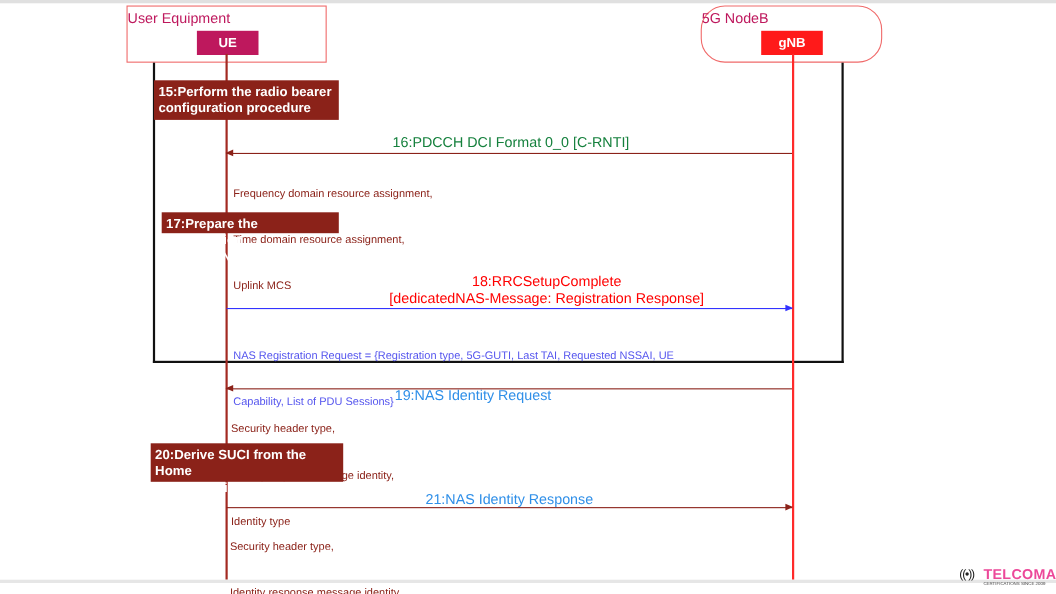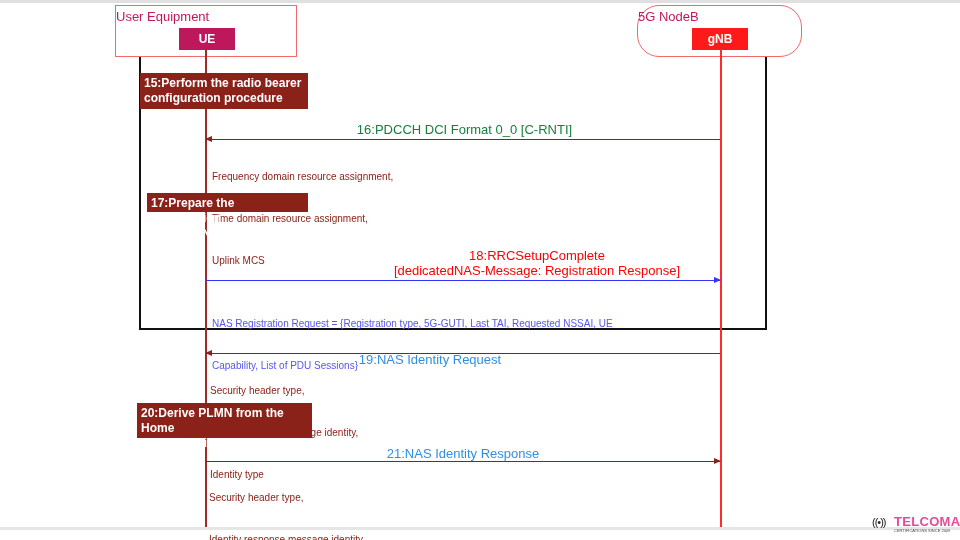--- a/index.html
+++ b/index.html
@@ -89,21 +89,21 @@
   <div>Frequency domain resource assignment,</div>
   <div>Time domain resource assignment,</div>
   <div>Uplink MCS</div>
 </div>
 
 <div class="action-box" style="left:147px; top:193px; width:161px; height:19px;">
   <div>17:Prepare the Registration</div>
   <div>Request NAS public</div>
 </div>
 
-<div class="msg-label" style="left:206px; width:582px; top:248px; color:#ff0000;margin-left:40px;">
+<div class="msg-label" style="left:206px; width:582px; top:248px; color:#ff0000;">
   <div>18:RRCSetupComplete</div>
   <div>[dedicatedNAS-Message: Registration Response]</div>
 </div>
 <div class="arrow right" style="left:206px; width:514px; top:280px; background:#3333ff;">
   <span class="head" style="border-left-color:#3333ff;"></span>
 </div>
 <div class="params" style="left:212px; top:289px; color:#5555ee;">
   <div>NAS Registration Request = {Registration type, 5G-GUTI, Last TAI, Requested NSSAI, UE</div>
   <div>Capability, List of PDU Sessions}</div>
 </div>
@@ -112,21 +112,21 @@
 <div class="arrow left" style="left:206px; width:514px; top:353px; background:#8b2219;">
   <span class="head" style="border-right-color:#8b2219;"></span>
 </div>
 <div class="params" style="left:210px; top:356px; color:#8b2219;">
   <div>Security header type,</div>
   <div>Identity request message identity,</div>
   <div>Identity type</div>
 </div>
 
 <div class="action-box" style="left:137px; top:403px; width:175px; height:35px;">
-  <div>20:Derive PLMN from the Home</div>
+  <div>20:Derive SUCI from the Home</div>
   <div>PLMN public key</div>
 </div>
 
 <div class="msg-label" style="left:206px; width:514px; top:446px; color:#2f8fe8;text-align:center;">21:NAS Identity Response</div>
 <div class="arrow right" style="left:206px; width:514px; top:461px; background:#8b2219;">
   <span class="head" style="border-left-color:#8b2219;"></span>
 </div>
 <div class="params" style="left:209px; top:463px; color:#8b2219;">
   <div>Security header type,</div>
   <div>Identity response message identity,</div>

